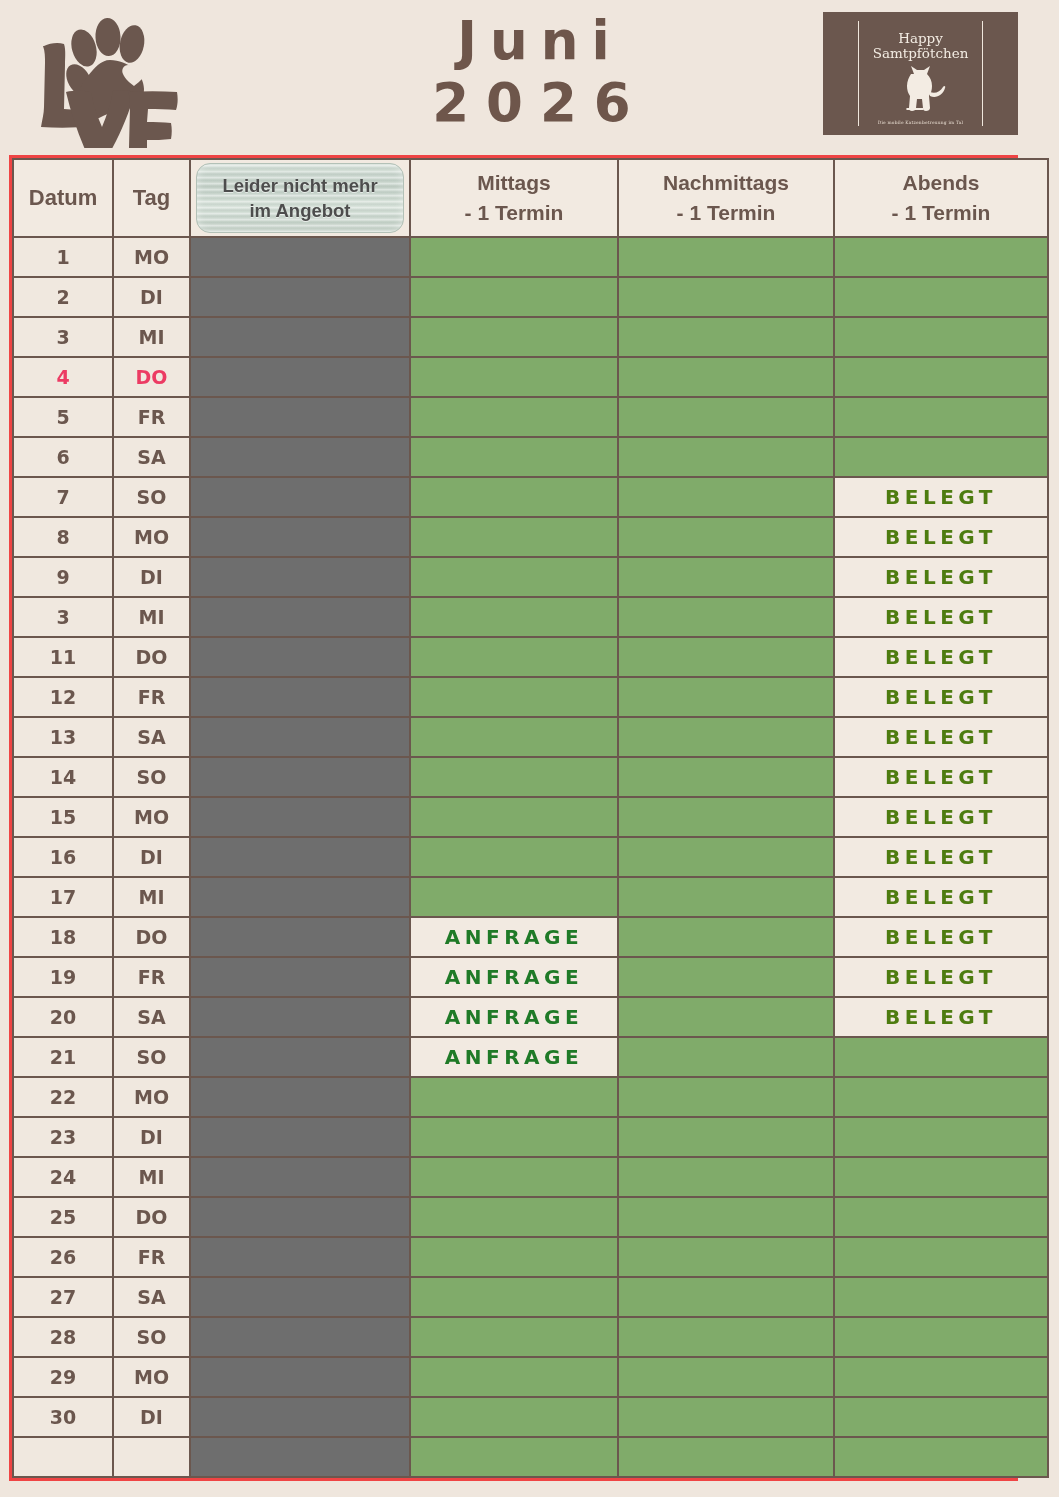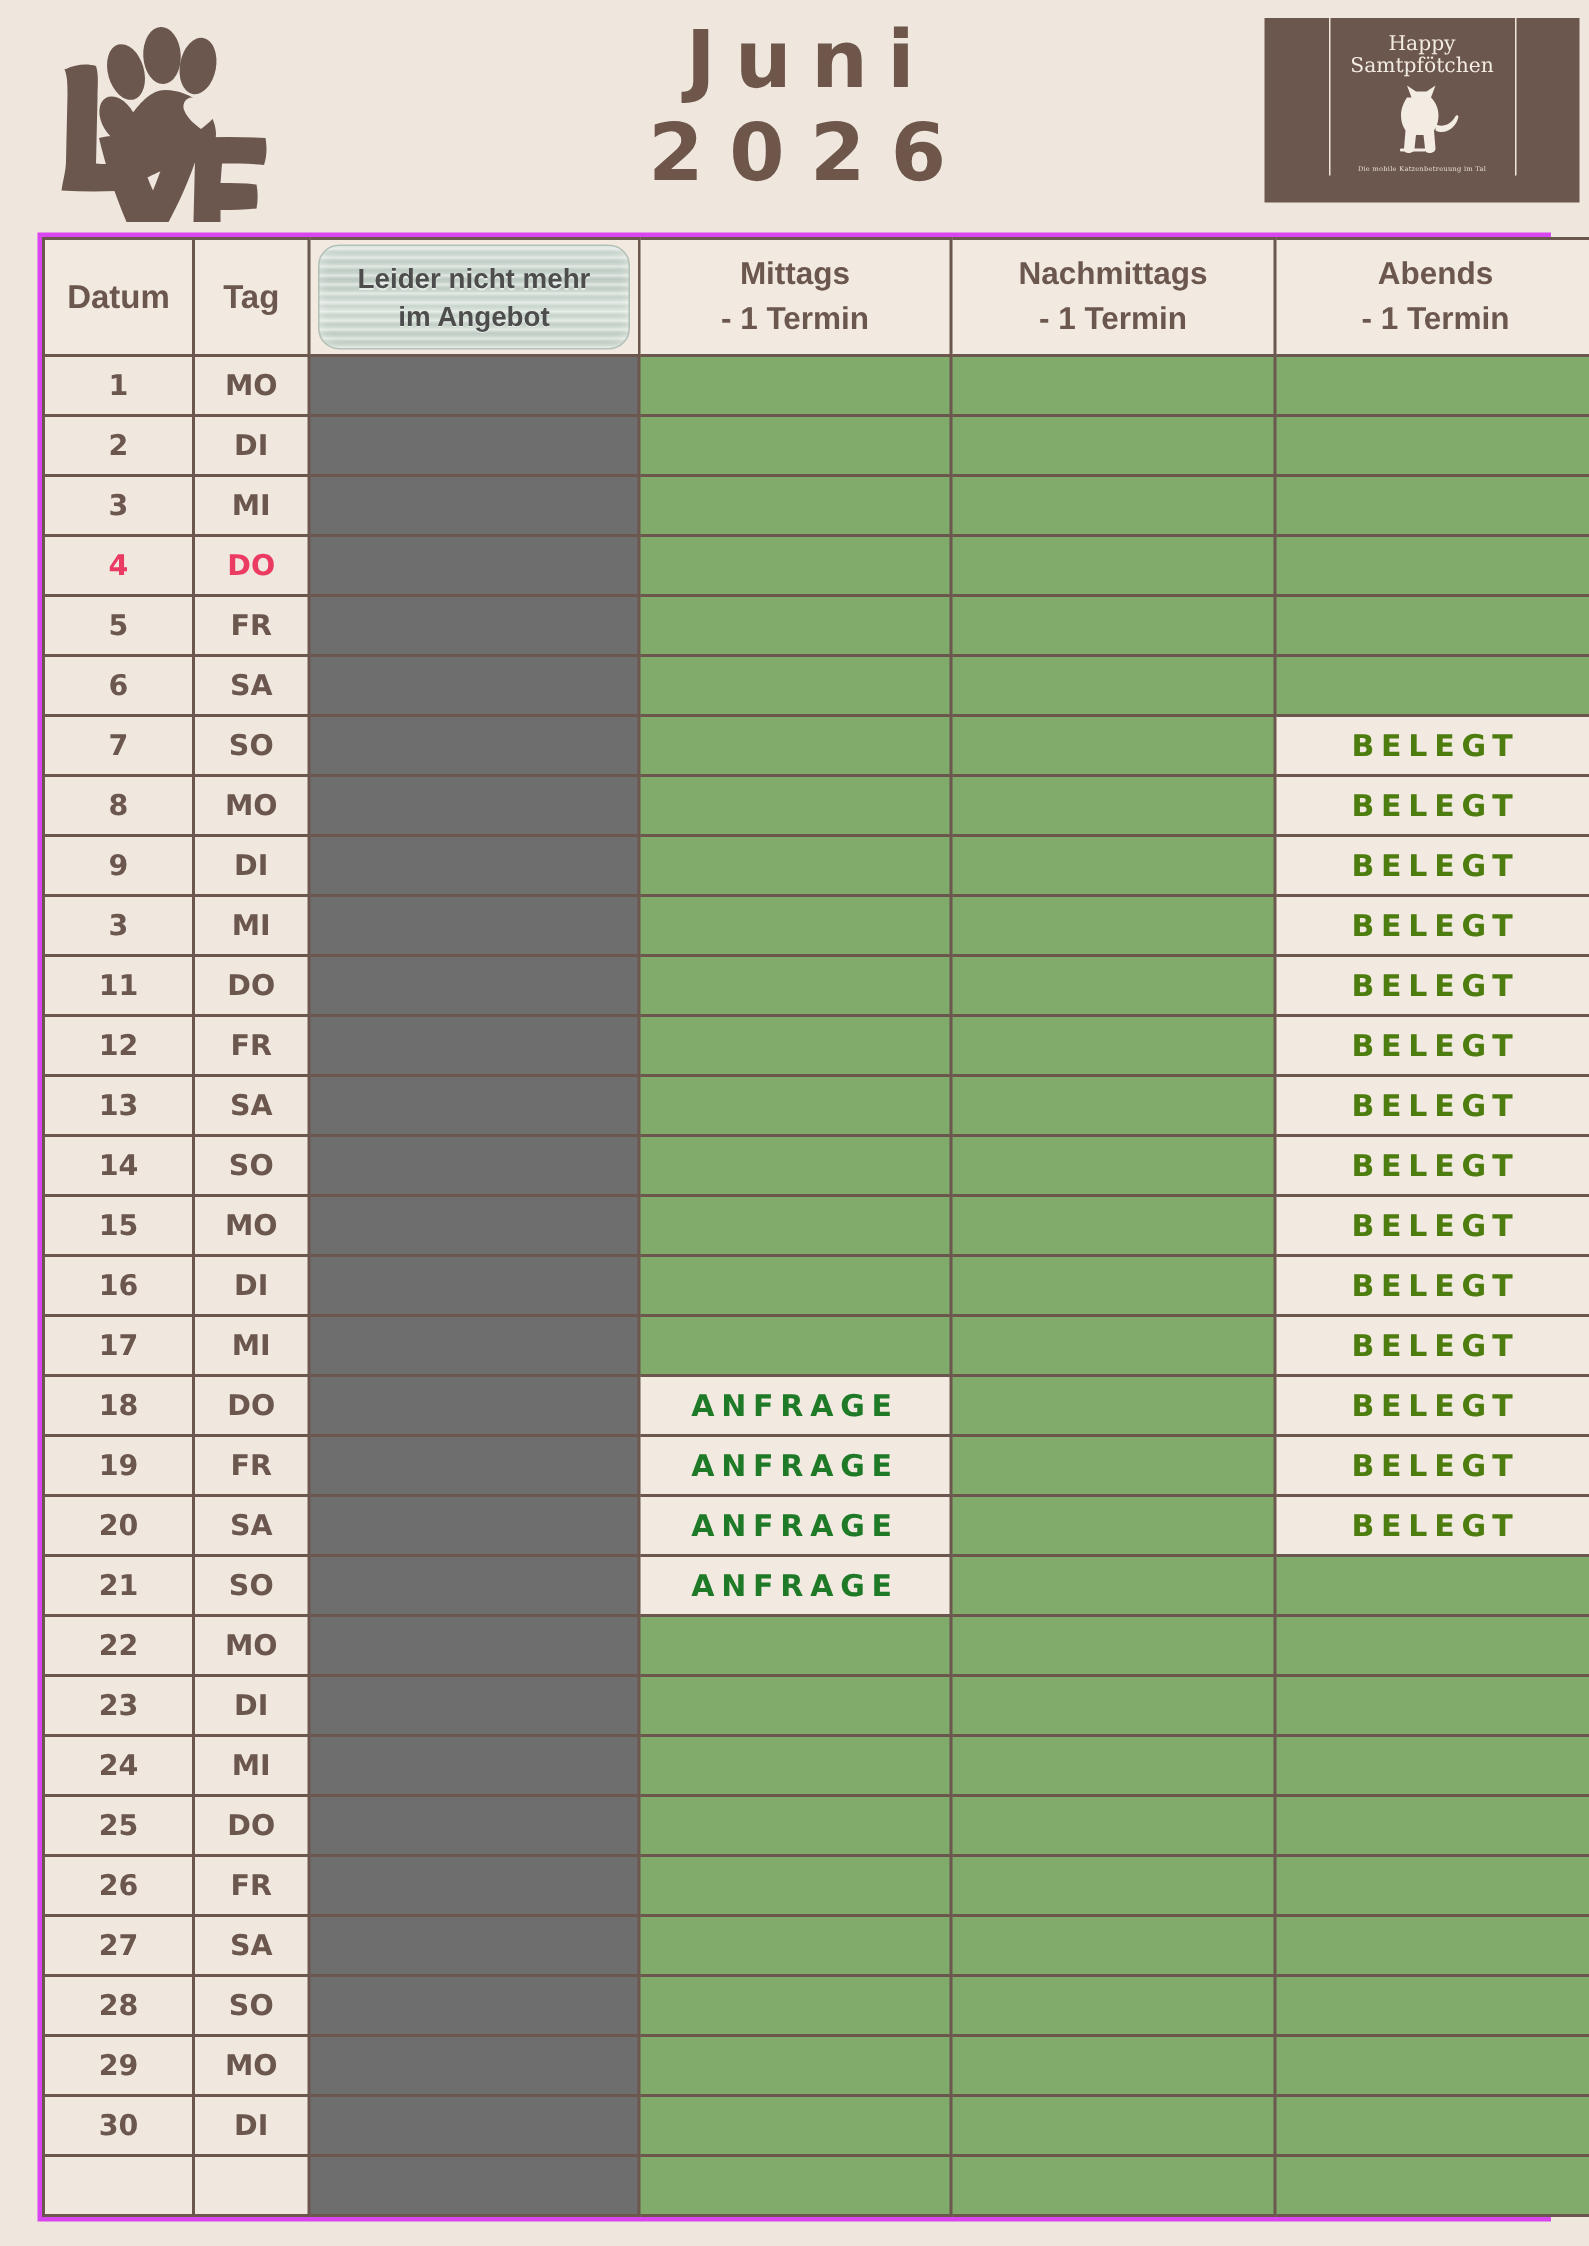--- a/index.html
+++ b/index.html
@@ -47,26 +47,26 @@
     font-size: 53px;
     font-weight: bold;
     letter-spacing: 17px;
     line-height: 62px;
     font-family: "DejaVu Sans", sans-serif;
   }
   .brand-logo {
     position: absolute;
     left: 823px;
     top: 12px;
-    width: 210px;
+    width: 195px;
     height: 123px;
     background: #6b574e;
     display: flex;
+    align-items: center;
     justify-content: center;
-    margin-left: 20px;
   }
   .brand-inner {
     position: relative;
     width: 125px;
     height: 105px;
     display: flex;
     flex-direction: column;
     align-items: center;
     justify-content: flex-start;
   }
@@ -98,24 +98,24 @@
     z-index: 2;
   }
   .brand-cat {
     z-index: 2;
     margin-top: 1px;
   }
 
   
   .cal-wrap {
     position: absolute;
-    left: 25px;
+    left: 9px;
     top: 155px;
     width: 1009px;
-    border: 3px solid #d946ef;
+    border: 3px solid #ef4444;
     box-sizing: border-box;
   }
   table.cal {
     border-collapse: collapse;
     width: 100%;
     table-layout: fixed;
   }
   table.cal td, table.cal th {
     border: 2px solid #6b574e;
     padding: 0;

